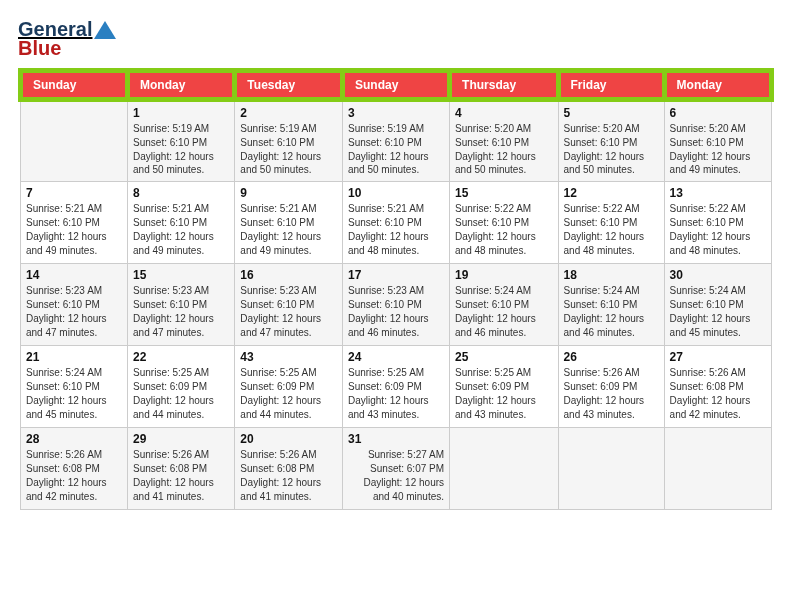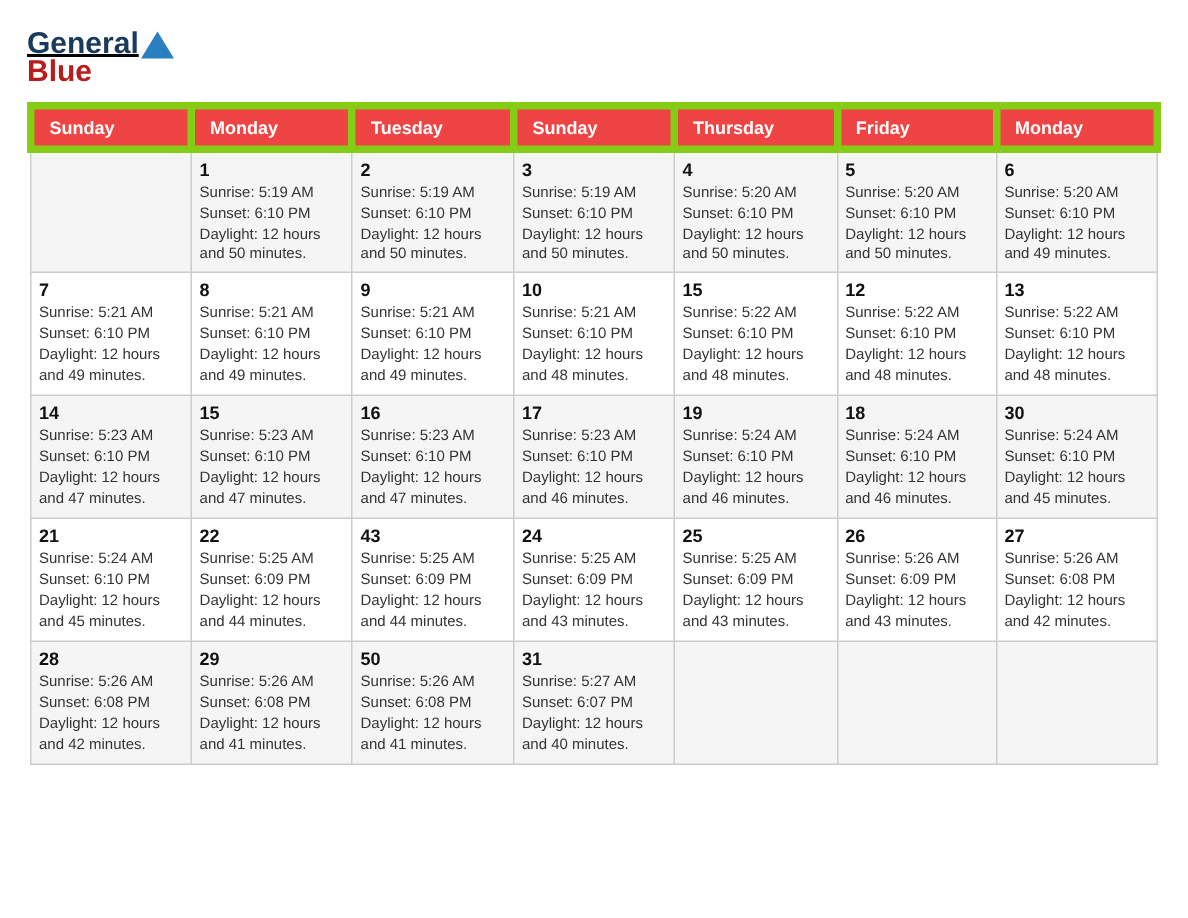--- a/index.html
+++ b/index.html
@@ -325,29 +325,29 @@
 and 42 minutes.</div>
           </td>
           <td>
             <span class="day-number">29</span>
             <div class="day-info" style="white-space: pre-line;">Sunrise: 5:26 AM
 Sunset: 6:08 PM
 Daylight: 12 hours
 and 41 minutes.</div>
           </td>
           <td>
-            <span class="day-number">50</span>
+            <span class="day-number">20</span>
             <div class="day-info" style="white-space: pre-line;">Sunrise: 5:26 AM
 Sunset: 6:08 PM
 Daylight: 12 hours
 and 41 minutes.</div>
           </td>
           <td>
             <span class="day-number">31</span>
-            <div class="day-info" style="white-space: pre-line;">Sunrise: 5:27 AM
+            <div class="day-info" style="white-space: pre-line; text-align: right;">Sunrise: 5:27 AM
 Sunset: 6:07 PM
 Daylight: 12 hours
 and 40 minutes.</div>
           </td>
           <td class="empty-cell"></td>
           <td class="empty-cell"></td>
           <td class="empty-cell"></td>
         </tr>
       </tbody>
   </table>

